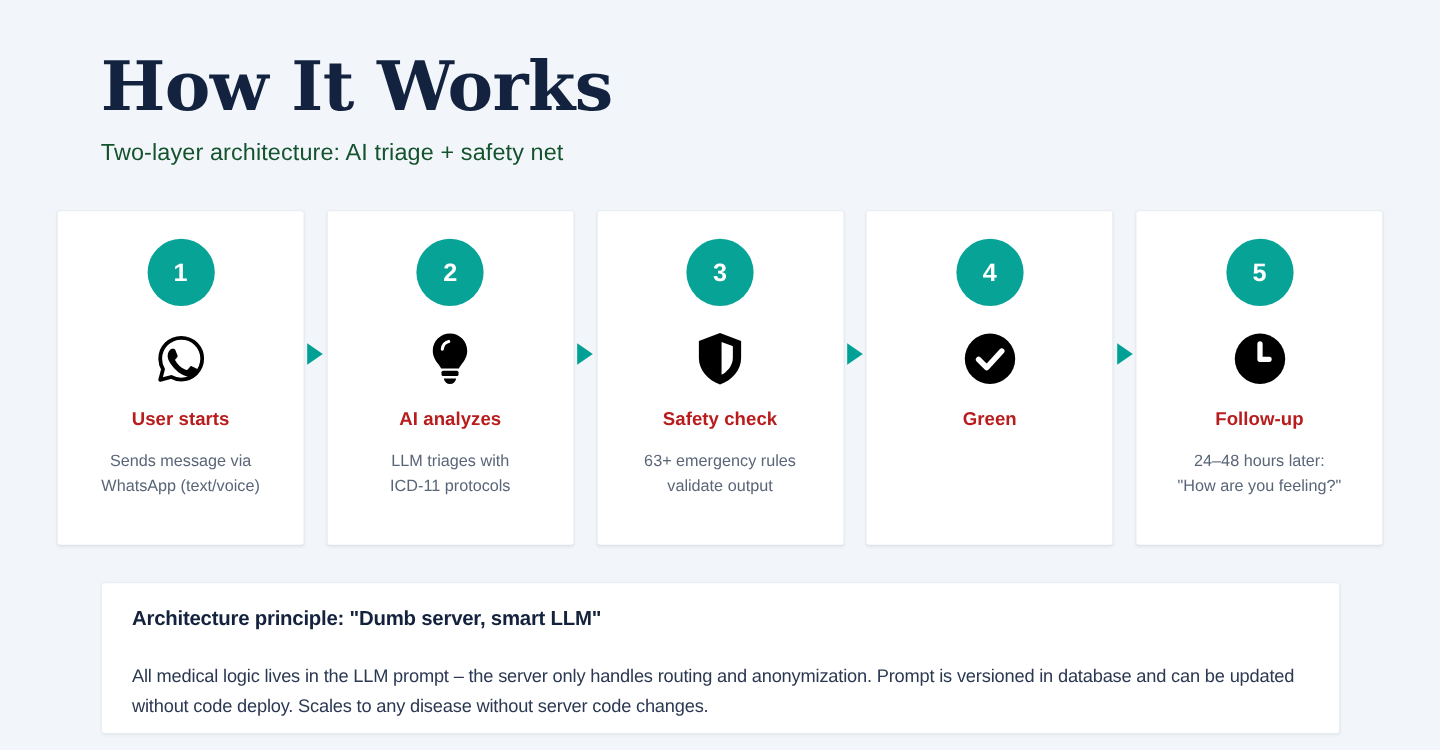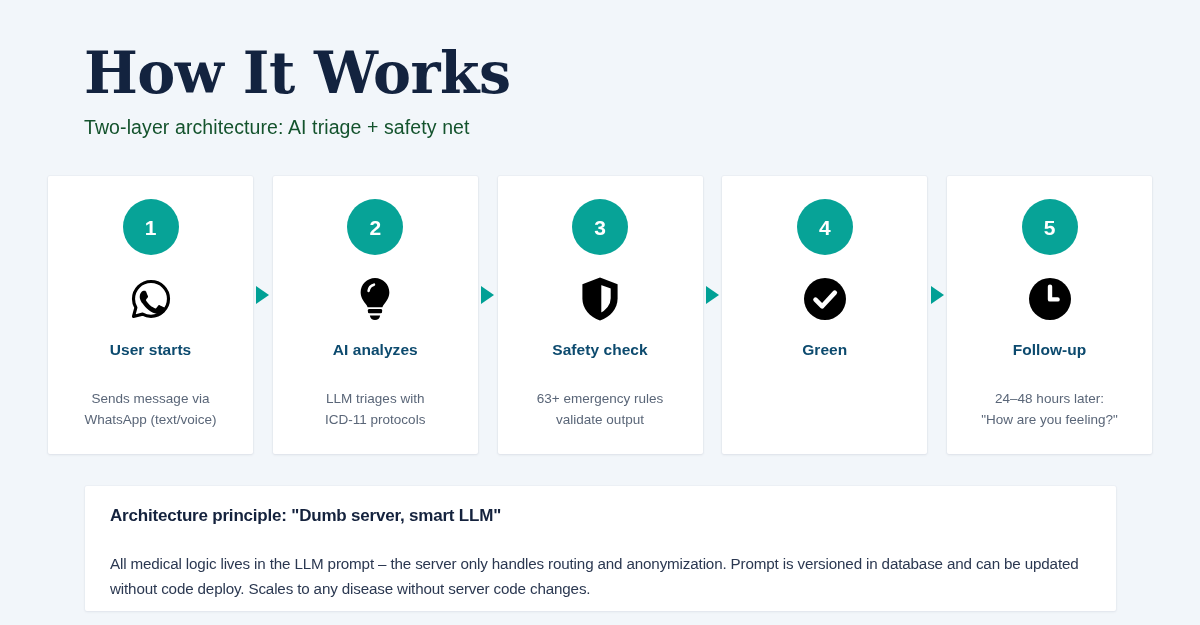--- a/index.html
+++ b/index.html
@@ -109,26 +109,26 @@
     display: flex;
     align-items: center;
     justify-content: center;
     color: #000000;
   }
   .step-icon svg { display: block; }
   .step-title {
     margin-top: 19px;
     font-size: 15.5px;
     font-weight: 700;
-    color: #0c4a6e;
+    color: #b91c1c;
     text-align: center;
     letter-spacing: 0.05px;
   }
   .step-desc {
-    margin-top: 30px;
+    margin-top: 15px;
     font-size: 13.5px;
     line-height: 1.53;
     color: #5a6678;
     text-align: center;
     padding: 0 8px;
     white-space: pre-line;
   }
 
   
   .note-panel {

